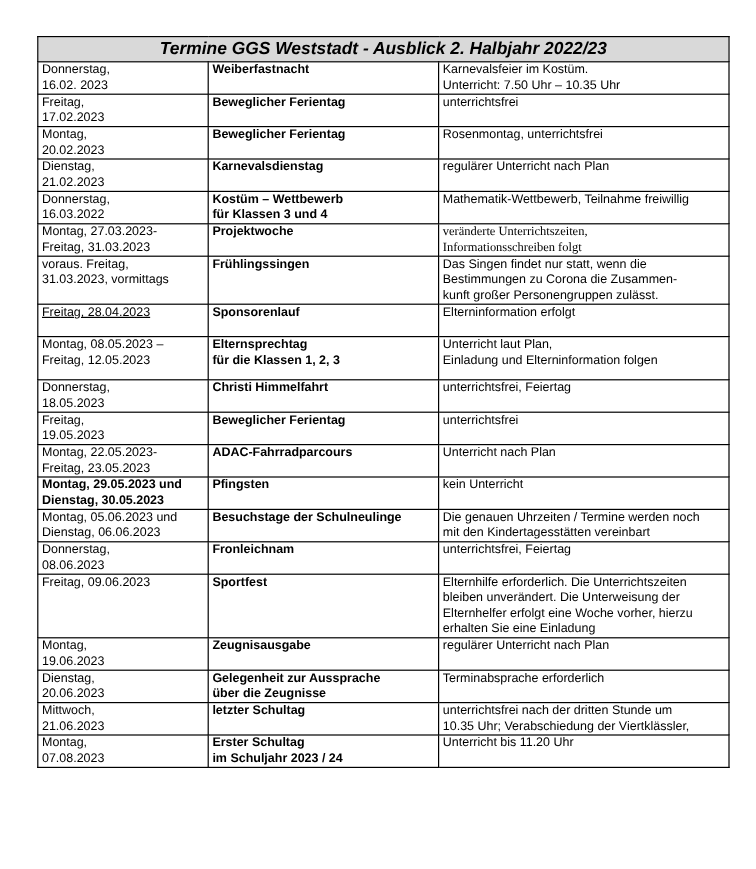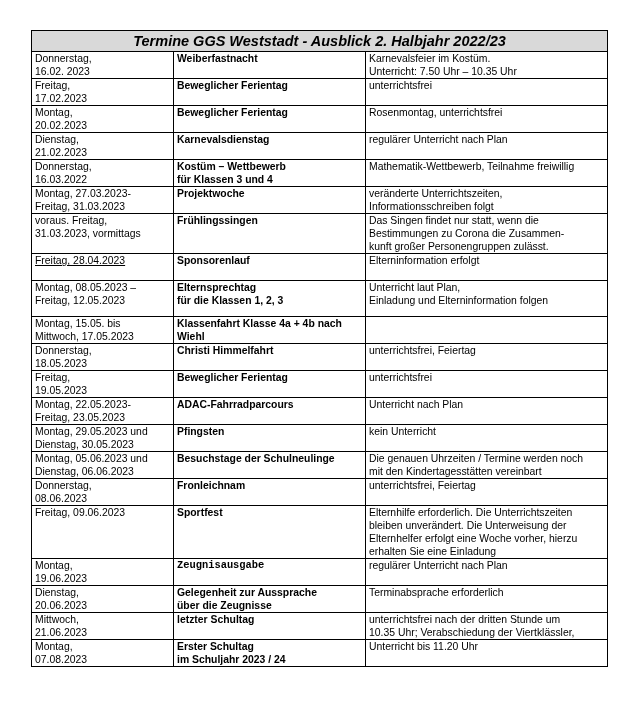--- a/index.html
+++ b/index.html
@@ -98,21 +98,21 @@
         </td>
       </tr>
       <tr style="height: 25px;">
         <td style="height: 25px;">
           <span class="l">Montag, 27.03.2023-</span>
           <span class="l">Freitag, 31.03.2023</span>
         </td>
         <td class="event" style="height: 25px;">
           <span class="l">Projektwoche</span>
         </td>
-        <td class="note" style="height: 25px;">
+        <td class="note" style="height: 25px; font-family: Liberation Serif, serif;">
           <span class="l">veränderte Unterrichtszeiten,</span>
           <span class="l">Informationsschreiben folgt</span>
         </td>
       </tr>
       <tr style="height: 38px;">
         <td style="height: 38px;">
           <span class="l">voraus. Freitag,</span>
           <span class="l">31.03.2023, vormittags</span>
         </td>
         <td class="event" style="height: 38px;">
@@ -144,33 +144,20 @@
           <span class="l">Elternsprechtag</span>
           <span class="l">für die Klassen 1, 2, 3</span>
         </td>
         <td class="note" style="height: 35px;">
           <span class="l">Unterricht laut Plan,</span>
           <span class="l">Einladung und Elterninformation folgen</span>
         </td>
       </tr>
       <tr style="height: 25px;">
         <td style="height: 25px;">
-          <span class="l">Montag, 15.05. bis</span>
-          <span class="l">Mittwoch, 17.05.2023</span>
-        </td>
-        <td class="event" style="height: 25px;">
-          <span class="l">Klassenfahrt Klasse 4a + 4b nach</span>
-          <span class="l">Wiehl</span>
-        </td>
-        <td class="note" style="height: 25px;">
-          <span class="l"></span>
-        </td>
-      </tr>
-      <tr style="height: 25px;">
-        <td style="height: 25px;">
           <span class="l">Donnerstag,</span>
           <span class="l">18.05.2023</span>
         </td>
         <td class="event" style="height: 25px;">
           <span class="l">Christi Himmelfahrt</span>
         </td>
         <td class="note" style="height: 25px;">
           <span class="l">unterrichtsfrei, Feiertag</span>
         </td>
       </tr>
@@ -192,21 +179,21 @@
           <span class="l">Freitag, 23.05.2023</span>
         </td>
         <td class="event" style="height: 25px; margin-left: 20px;">
           <span class="l">ADAC-Fahrradparcours</span>
         </td>
         <td class="note" style="height: 25px;">
           <span class="l">Unterricht nach Plan</span>
         </td>
       </tr>
       <tr style="height: 25px;">
-        <td style="height: 25px;">
+        <td style="height: 25px; font-weight: bold;">
           <span class="l">Montag, 29.05.2023 und</span>
           <span class="l">Dienstag, 30.05.2023</span>
         </td>
         <td class="event" style="height: 25px;">
           <span class="l">Pfingsten</span>
         </td>
         <td class="note" style="height: 25px;">
           <span class="l">kein Unterricht</span>
         </td>
       </tr>
@@ -247,21 +234,21 @@
           <span class="l">bleiben unverändert. Die Unterweisung der</span>
           <span class="l">Elternhelfer erfolgt eine Woche vorher, hierzu</span>
           <span class="l">erhalten Sie eine Einladung</span>
         </td>
       </tr>
       <tr style="height: 25px;">
         <td style="height: 25px;">
           <span class="l">Montag,</span>
           <span class="l">19.06.2023</span>
         </td>
-        <td class="event" style="height: 25px; font-family: Liberation Mono, monospace;">
+        <td class="event" style="height: 25px;">
           <span class="l">Zeugnisausgabe</span>
         </td>
         <td class="note" style="height: 25px;">
           <span class="l">regulärer Unterricht nach Plan</span>
         </td>
       </tr>
       <tr style="height: 25px;">
         <td style="height: 25px;">
           <span class="l">Dienstag,</span>
           <span class="l">20.06.2023</span>

